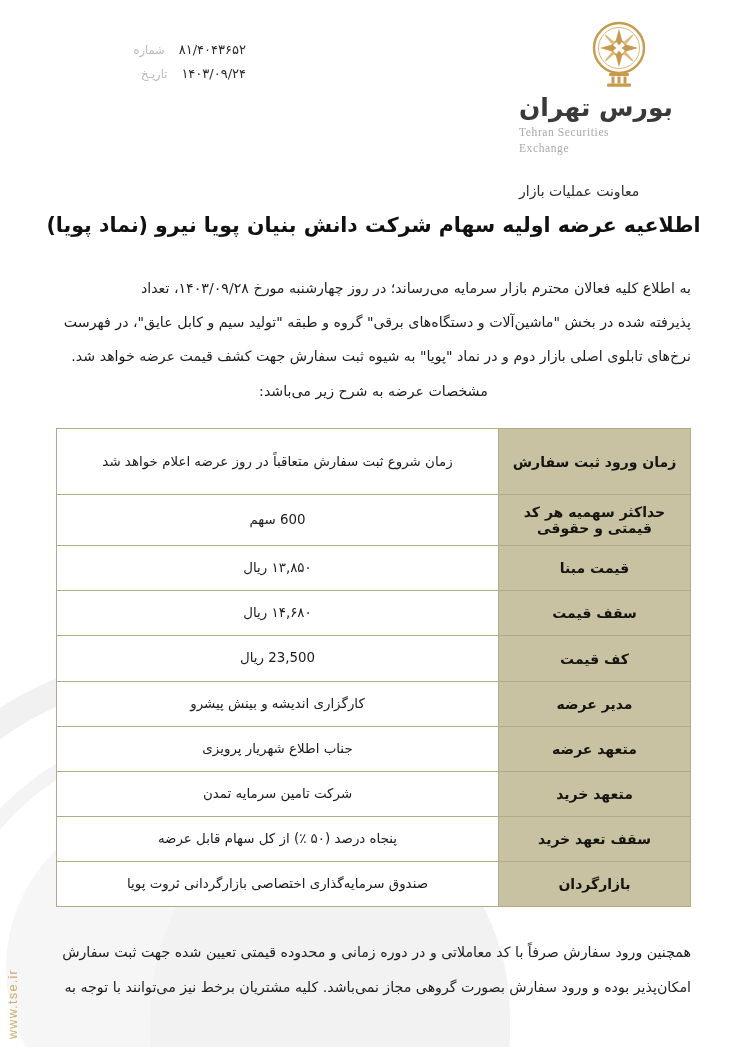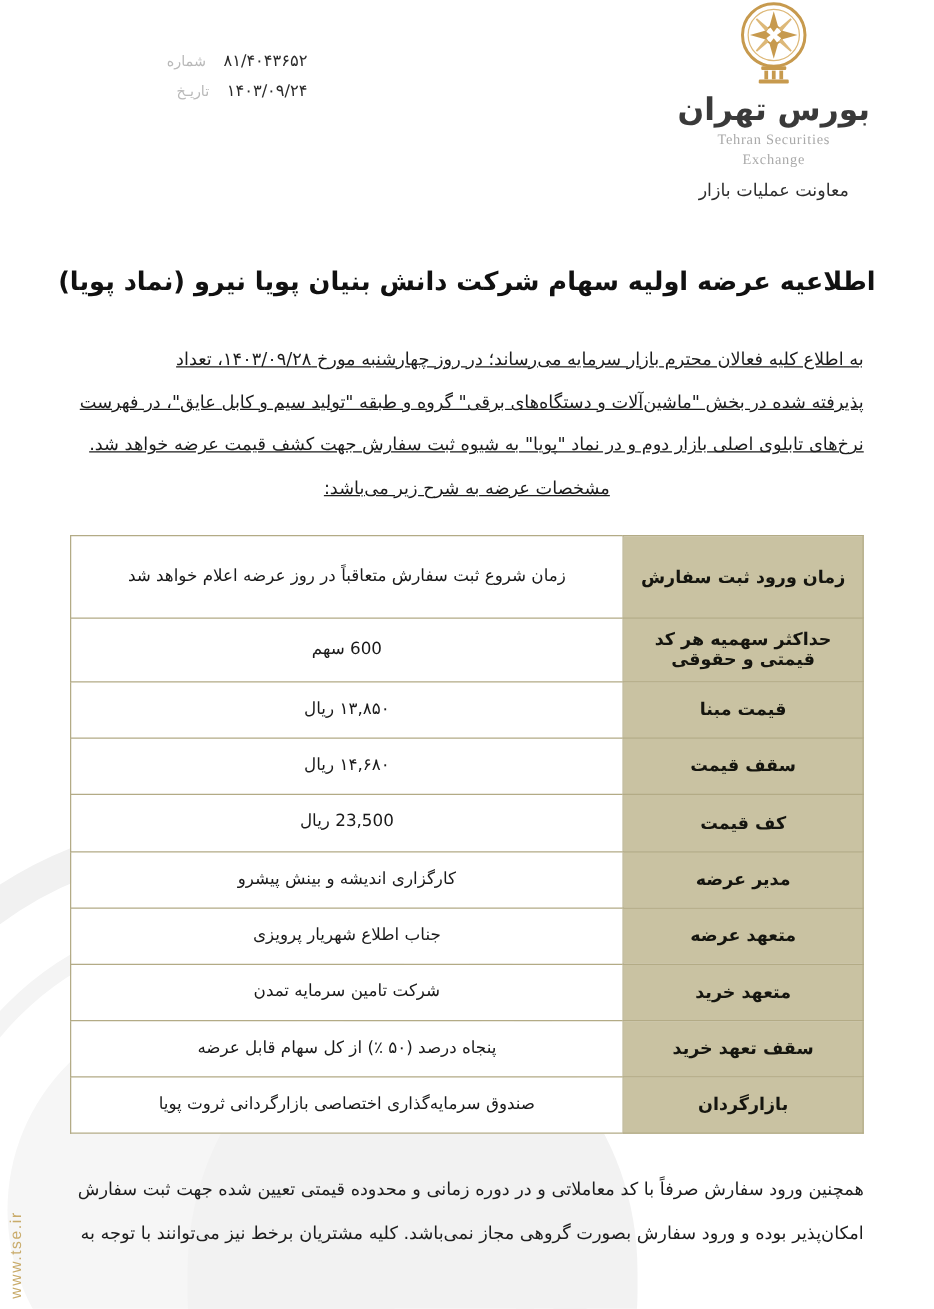--- a/index.html
+++ b/index.html
@@ -102,24 +102,24 @@
   .meta-value {
     font-size: 13px;
     color: #2b2b2b;
     letter-spacing: 0.4px;
     font-family: "DejaVu Sans", sans-serif;
     direction: ltr;
   }
 
   .brand {
     position: absolute;
-    top: 0;
+    top: 20px;
     right: 28px;
     width: 200px;
-    text-align: center;
+    text-align: left;
   }
   .logo-mark {
     width: 58px;
     height: 70px;
     margin: 0 auto 4px;
     display: block;
   }
   .brand-fa {
     font-size: 25px;
     font-weight: bold;
@@ -133,21 +133,21 @@
     color: #a9a9a9;
     line-height: 1.25;
     margin-top: 2px;
     letter-spacing: 0.6px;
     font-family: "Liberation Serif", serif;
     direction: ltr;
   }
   .brand-dept {
     font-size: 14px;
     color: #2e2e2e;
-    margin-top: 9px;
+    margin-top: 27px;
     font-family: "DejaVu Sans", sans-serif;
   }
 
   
   .doc-title {
     text-align: center;
     font-size: 20.5px;
     font-weight: bold;
     color: #111111;
     margin: 14px 0 0;
@@ -158,21 +158,20 @@
 
   
   .body-text {
     margin: 30px 56px 0 56px;
     font-size: 14.2px;
     line-height: 2.42;
     color: #1c1c1c;
     text-align: justify;
     text-justify: inter-word;
     font-family: "DejaVu Sans", sans-serif;
-    text-decoration: underline;
   }
   .center-line { text-align: center; }
 
   
   .spec-table {
     margin: 20px 56px 0 56px;
     width: 635px;
     border-collapse: collapse;
     table-layout: fixed;
     border: 1px solid #b3ab86;

